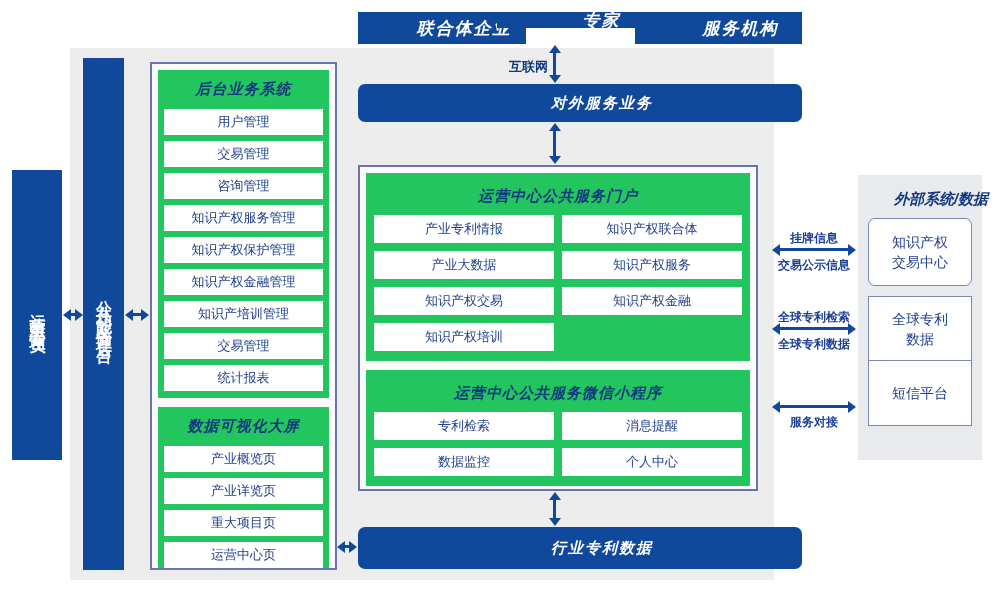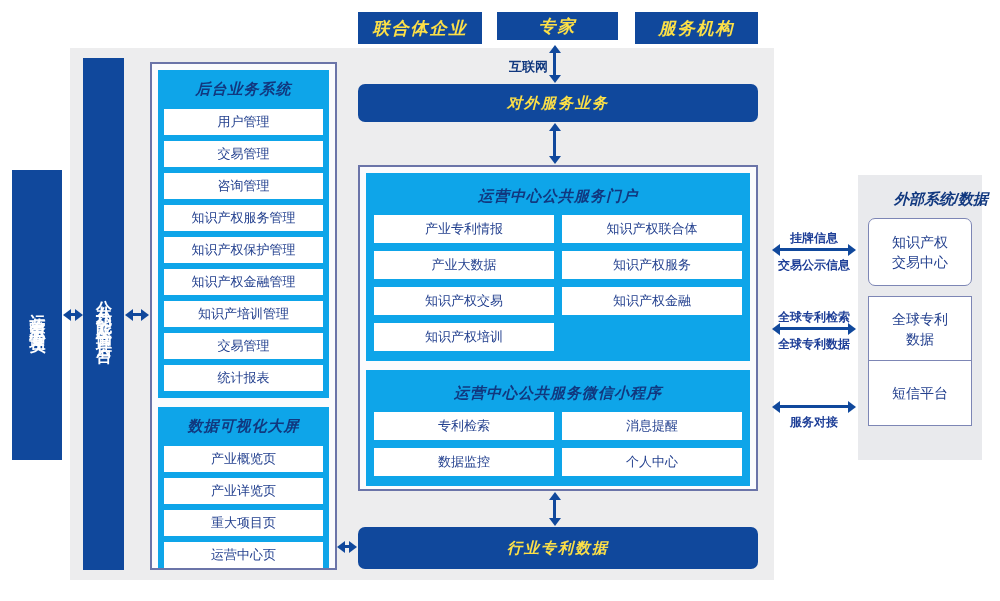--- a/index.html
+++ b/index.html
@@ -5,41 +5,41 @@
   html,body{margin:0;padding:0;background:#ffffff;}
   .canvas{
     position:relative;width:1000px;height:601px;background:#ffffff;
     font-family:"Liberation Sans", sans-serif;overflow:hidden;
   }
   .bg{position:absolute;background:#ededee;}
   .bg-right{position:absolute;background:#e9eaed;}
 
   
   .blue-box{
-    position:absolute;background:#10489c;color:#fde047;
+    position:absolute;background:#10489c;color:#ffffff;
     display:flex;align-items:center;justify-content:center;
-    font-weight:bold;font-style:italic;letter-spacing:2px;
+    font-weight:bold;font-style:italic;letter-spacing:2px;padding-left:44px;
   }
   .actor{font-size:17px;}
   .bigbar{font-size:15px;border-radius:7px;}
 
   
   .vbar{
     position:absolute;background:#10489c;color:#ffffff;
     display:flex;align-items:center;justify-content:center;
     font-weight:bold;font-size:16px;
   }
   .vbar span{writing-mode:vertical-rl;letter-spacing:6px;}
 
   
   .panel{
     position:absolute;background:#fbfbfd;border:2px solid #6b74a8;
     box-sizing:border-box;padding:6px;overflow:hidden;
   }
-  .section{background:#0ea5e9;padding:5px 6px 7px 6px;}
+  .section{background:#22c55e;padding:5px 6px 7px 6px;}
   .section + .section{margin-top:9px;}
   .sec-title{
     color:#11387f;font-weight:bold;font-style:italic;font-size:15px;
     text-align:center;line-height:28px;letter-spacing:1px;
   }
   .item{
     background:#ffffff;color:#24418f;font-size:13px;text-align:center;
     height:26px;line-height:26px;margin-top:6px;overflow:hidden;white-space:nowrap;
   }
   .grid2{display:grid;grid-template-columns:1fr 1fr;column-gap:8px;row-gap:8px;margin-top:4px;}
@@ -81,21 +81,21 @@
 <body>
 
 <div class="canvas">
 
   <div class="bg" style="left:70px;top:48px;width:704px;height:532px;"></div>
   <div class="bg-right" style="left:858px;top:175px;width:124px;height:285px;"></div>
 
   <div class="blue-box actor" style="left:358px;top:12px;width:124px;height:32px;">
       <span>联合体企业</span>
     </div>
-  <div class="blue-box actor" style="left:497px;top:12px;width:121px;height:28px;">
+  <div class="blue-box actor" style="left:497px;top:12px;width:121px;height:16px;">
       <span>专家</span>
     </div>
   <div class="blue-box actor" style="left:635px;top:12px;width:123px;height:32px;">
       <span>服务机构</span>
     </div>
 
   <div class="net-label" style="left:448px;top:58px;width:100px;">互联网</div>
   <div class="varrow" style="left:553px;top:53px;height:22px;"></div>
 
   <div class="blue-box bigbar" style="left:358px;top:84px;width:400px;height:38px;">

